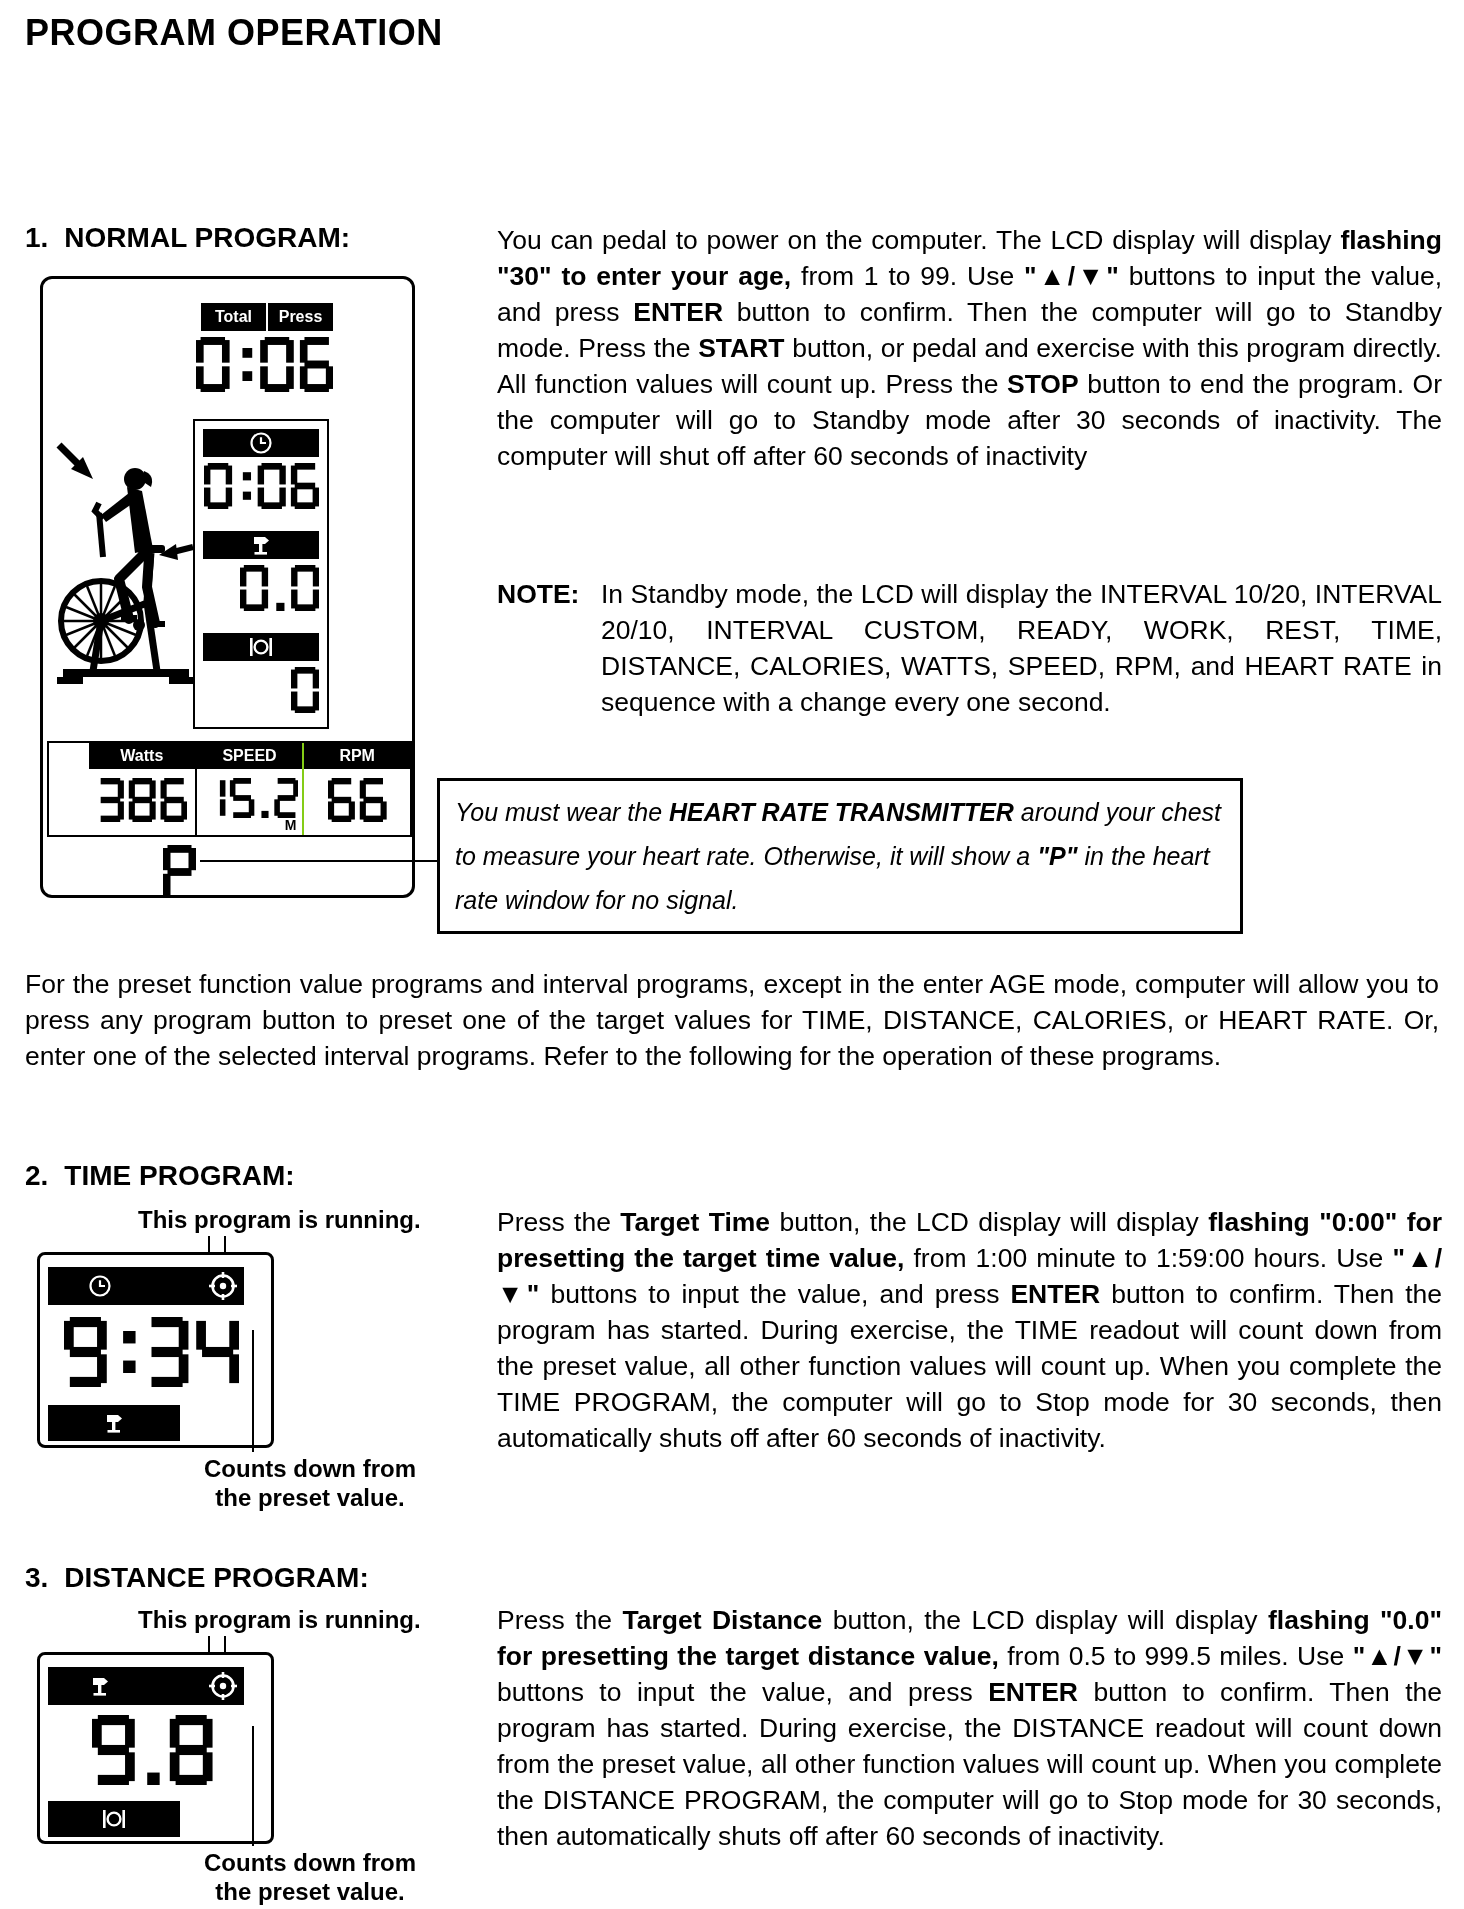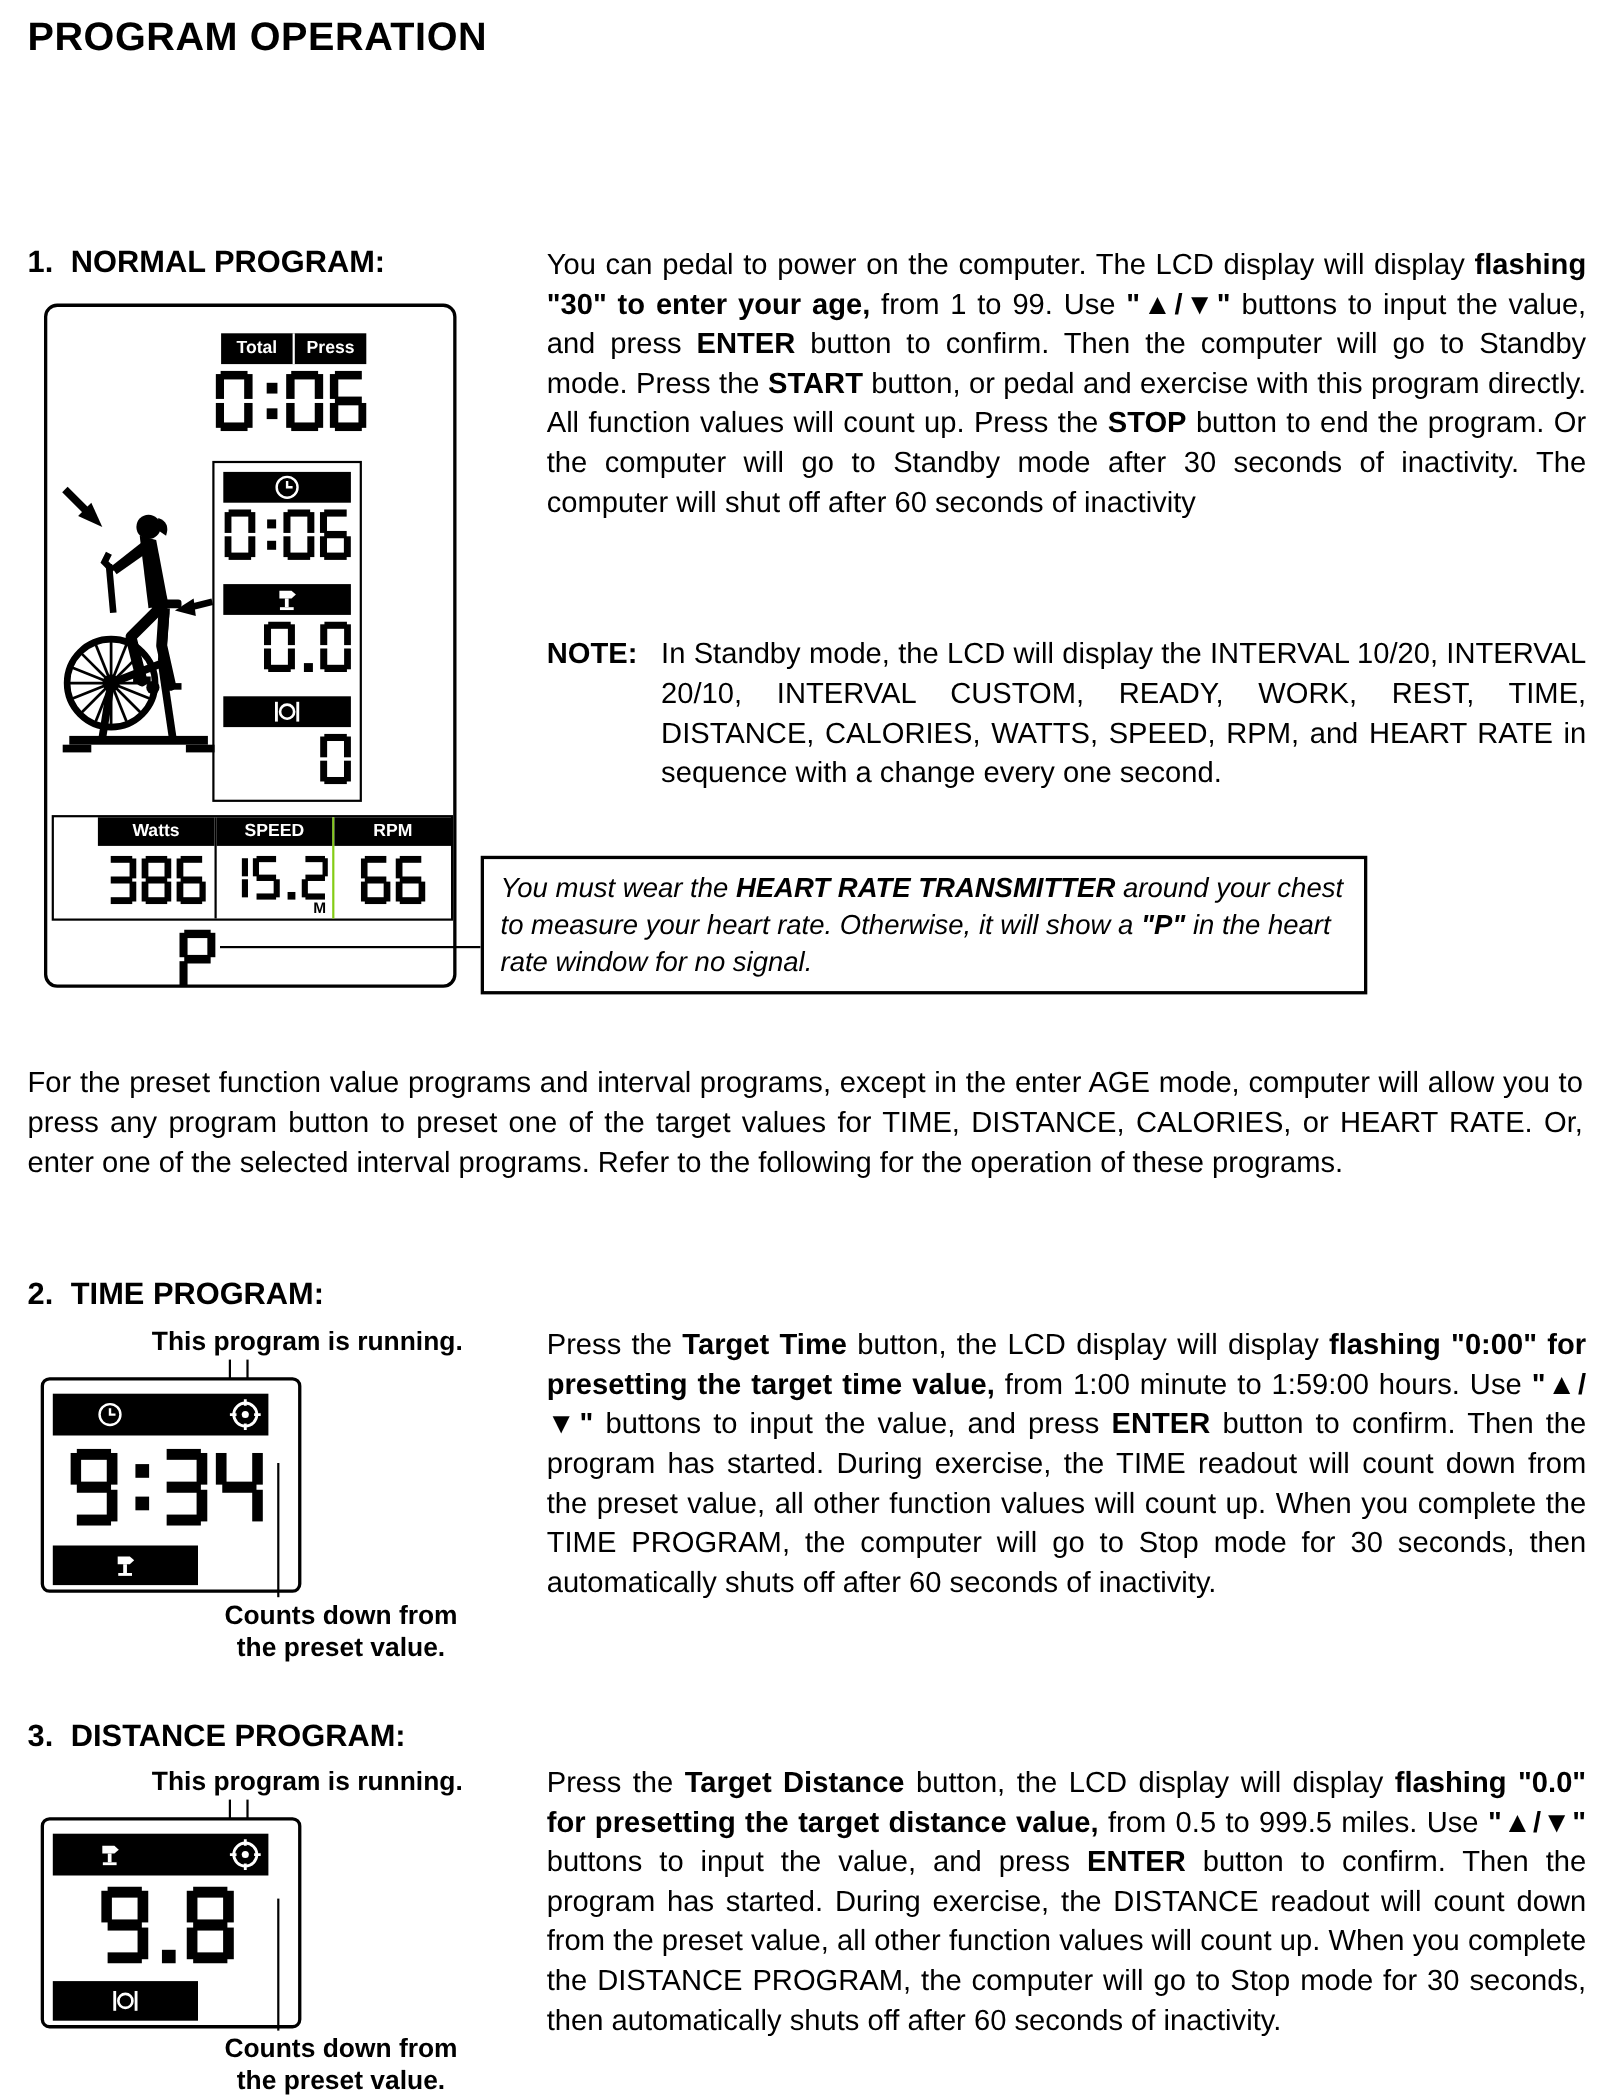--- a/index.html
+++ b/index.html
@@ -20,21 +20,21 @@
   .botrow{border:2px solid #000;display:flex;box-sizing:border-box;padding-left:40px;}
   .botcell{flex:1;position:relative;display:flex;flex-direction:column;align-items:center;}
   .botcell.mid{border-left:2px solid #000;border-right:2px solid #84cc16;}
   .botbar{background:#000;color:#fff;width:100%;height:26px;font-size:16px;font-weight:700;
           display:flex;align-items:center;justify-content:center;box-sizing:border-box;}
   .botval{margin-top:9px;}
   .munit{position:absolute;right:6px;bottom:2px;font-size:14px;font-weight:700;}
   .noteblock{display:flex;}
   .notelabel{font-size:26.5px;font-weight:700;line-height:36px;}
   .callout{border:3px solid #000;background:#fff;padding:9px 15px;box-sizing:border-box;}
-  .callout .para{font-size:25px;line-height:34px;text-align:left;}
+  .callout .para{font-size:25px;line-height:44px;text-align:left;}
   .cap{font-size:24px;font-weight:700;white-space:nowrap;}
   .cap2{font-size:24px;font-weight:700;width:240px;text-align:center;line-height:29px;}
   .vline{position:absolute;width:2px;background:#000;}
   .hline{position:absolute;height:2px;background:#000;}
   .icon-abs{position:absolute;line-height:0;}
 </style>
 </head>
 <body>
 
 <div class="page">

